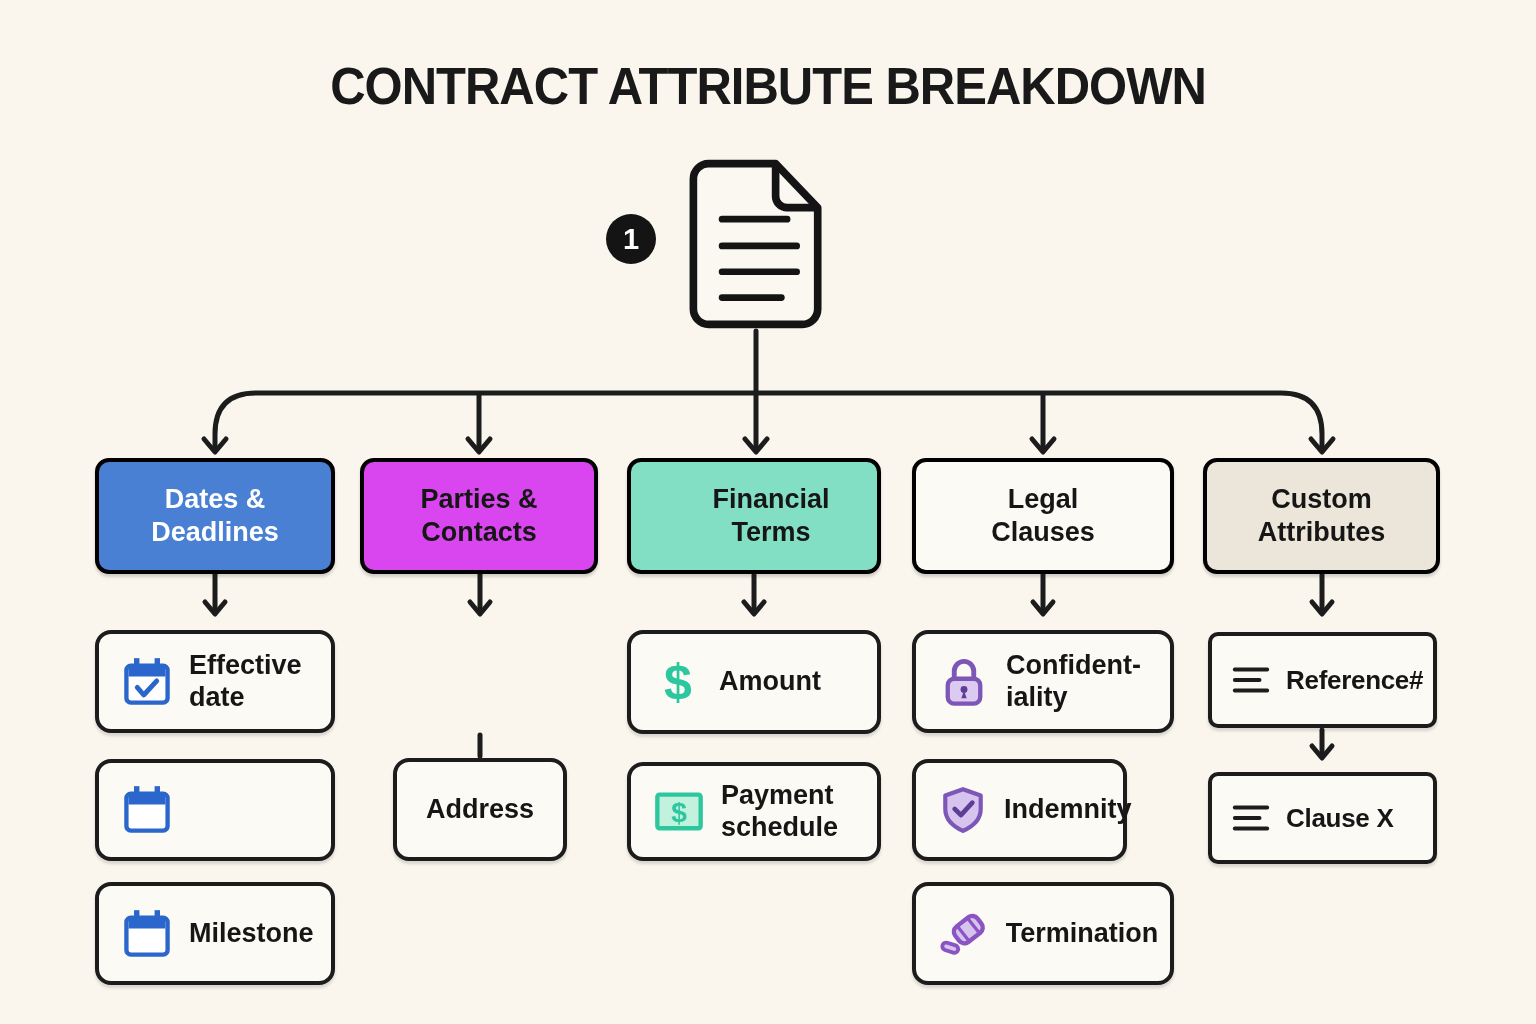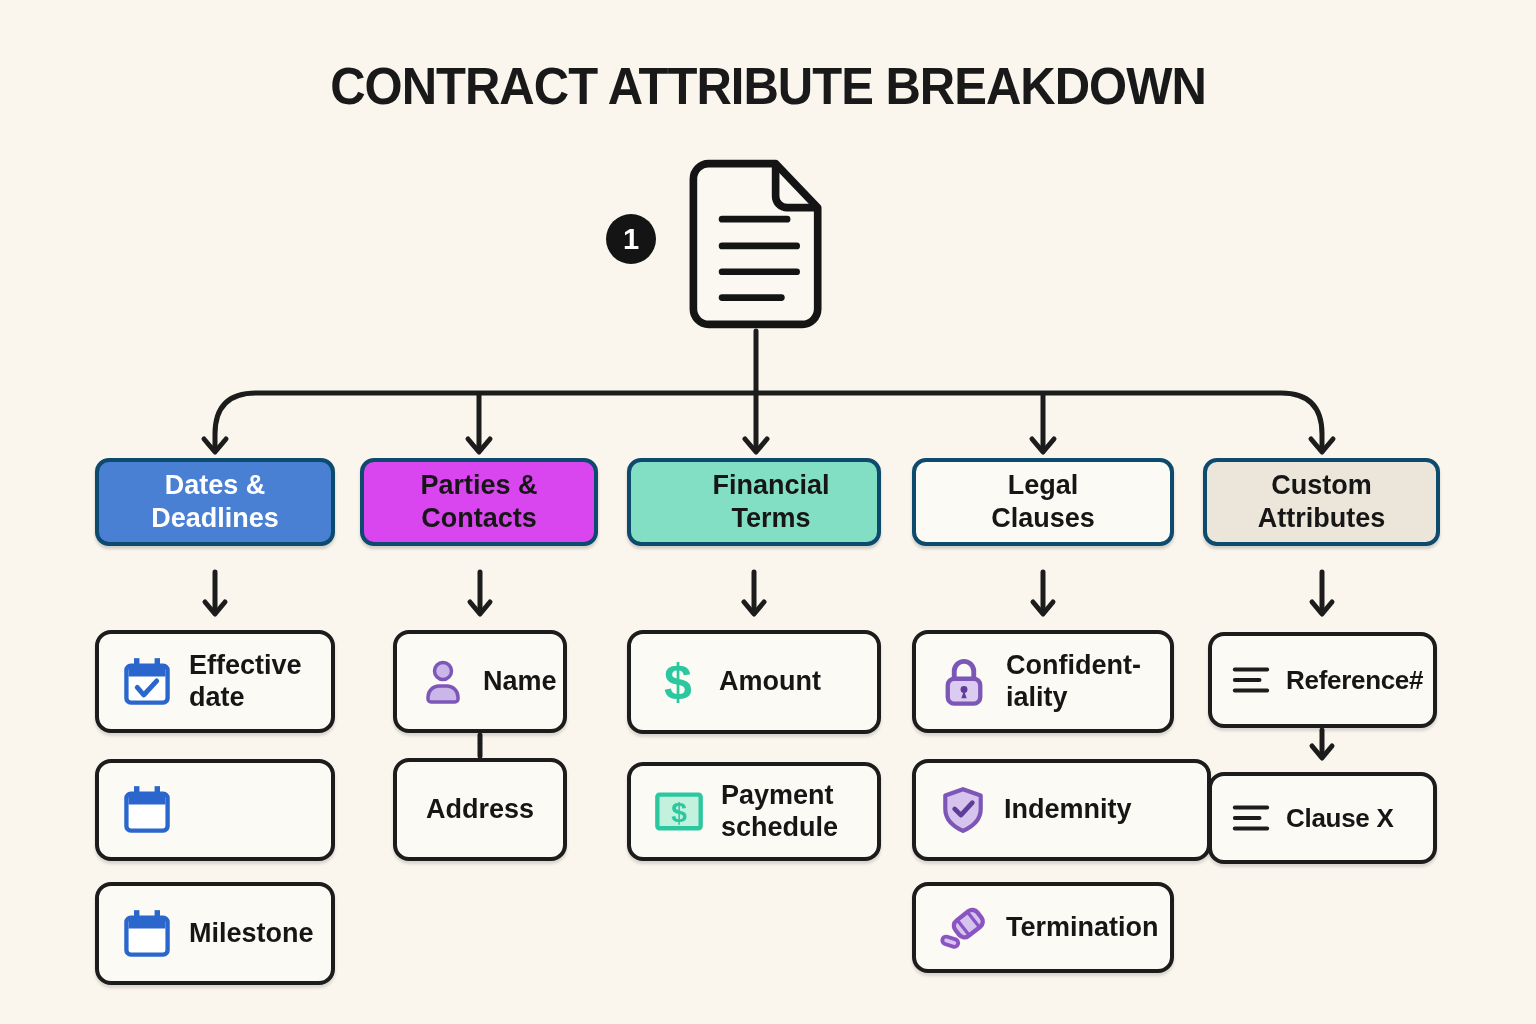--- a/index.html
+++ b/index.html
@@ -21,23 +21,23 @@
   
   .doc{position:absolute;left:680px;top:156px;width:153px;height:176px;z-index:2;}
   .badge{
     position:absolute;left:606px;top:214px;width:50px;height:50px;z-index:2;
     background:#141414;color:#ffffff;border-radius:50%;
     display:flex;align-items:center;justify-content:center;
     font-size:29px;font-weight:700;
   }
   
   .cat{
-    position:absolute;top:458px;height:88px;z-index:2;
+    position:absolute;top:458px;height:116px;z-index:2;
     display:flex;align-items:center;justify-content:center;text-align:center;
-    border:4px solid #0c4a6e;border-radius:14px;
+    border:4px solid #000000;border-radius:14px;
     font-size:27px;font-weight:700;line-height:1.22;
     box-shadow:0 3px 3px rgba(30,30,30,0.18);
     box-sizing:border-box;
   }
   .cat span{display:block;max-width:158px;}
   #cat1{left:95px;width:240px;background:#4a80d4;color:#ffffff;}
   #cat2{left:360px;width:238px;background:#d946ef;}
   #cat3{left:627px;width:254px;background:#82dfc3;padding-left:34px;}
   #cat4{left:912px;width:262px;background:#fcfaf4;}
   #cat5{left:1203px;width:237px;background:#ece5d9;}
@@ -45,31 +45,31 @@
   .node{
     position:absolute;z-index:2;background:#fcfaf4;
     border:4px solid #1c1c1c;border-radius:16px;
     display:flex;align-items:center;gap:16px;padding:0 12px 0 22px;
     font-size:27px;font-weight:600;line-height:1.18;color:#161616;
     box-shadow:0 3px 3px rgba(30,30,30,0.15);
     box-sizing:border-box;
   }
   .node .ic{flex:0 0 auto;display:flex;align-items:center;justify-content:center;}
   .node.centered{justify-content:center;padding:17px;}
-  .node.small{font-size:26px;letter-spacing:-0.3px;gap:14px;padding:0 8px 0 18px;}
+  .node.small{font-size:26px;letter-spacing:-0.3px;gap:14px;padding:0 8px 0 18px;border-radius:10px;}
   #n-effective{left:95px;top:630px;width:240px;height:103px;}
   #n-expiry{left:95px;top:759px;width:240px;height:102px;}
   #n-milestone{left:95px;top:882px;width:240px;height:103px;}
   #n-name{left:393px;top:630px;width:174px;height:103px;}
   #n-address{left:393px;top:758px;width:174px;height:103px;}
   #n-amount{left:627px;top:630px;width:254px;height:104px;}
   #n-payment{left:627px;top:762px;width:254px;height:99px;}
   #n-conf{left:912px;top:630px;width:262px;height:103px;}
-  #n-indem{left:912px;top:759px;width:299px;height:102px;}
-  #n-term{left:912px;top:882px;width:262px;height:91px;}
+  #n-indem{left:912px;top:759px;width:215px;height:102px;}
+  #n-term{left:912px;top:882px;width:262px;height:103px;justify-content:center;}
   #n-ref{left:1208px;top:632px;width:229px;height:96px;}
   #n-clause{left:1208px;top:772px;width:229px;height:92px;}
 </style>
 </head>
 <body>
 
 <div class="stage">
 
   <h1 class="title">CONTRACT ATTRIBUTE BREAKDOWN</h1>
 
@@ -168,29 +168,20 @@
       <svg viewBox="0 0 48 48" width="52" height="52">
         <rect x="5" y="9" width="38" height="34" rx="4" fill="#ffffff" stroke="#2b66cc" stroke-width="4"></rect>
         <path d="M7 11 h34 v8 H7 z" fill="#2b66cc"></path>
         <rect x="12" y="2" width="5" height="8" fill="#2b66cc"></rect>
         <rect x="31" y="2" width="5" height="8" fill="#2b66cc"></rect>
       </svg>
     </span>
     <span>Milestone</span>
   </div>
 
-  <div class="node" id="n-name">
-    <span class="ic">
-      <svg viewBox="0 0 48 48" width="48" height="48">
-        <circle cx="24" cy="13" r="8.5" fill="#cbb6ea" stroke="#7d57b8" stroke-width="3.5"></circle>
-        <path d="M9 41 v-2 a11 11 0 0 1 11 -11 h8 a11 11 0 0 1 11 11 v2 a3 3 0 0 1 -3 3 h-24 a3 3 0 0 1 -3 -3 z" fill="#cbb6ea" stroke="#7d57b8" stroke-width="3.5" stroke-linejoin="round"></path>
-      </svg>
-    </span>
-    <span>Name</span>
-  </div>
 
   <div class="node centered" id="n-address">
     <span>Address</span>
   </div>
 
   <div class="node" id="n-amount">
     <span class="ic">
       <svg viewBox="0 0 48 48" width="50" height="50">
         <text x="24" y="40" font-size="48" font-weight="600" fill="#2cc79e" text-anchor="middle" font-family="Liberation Sans, sans-serif">$</text>
       </svg>

